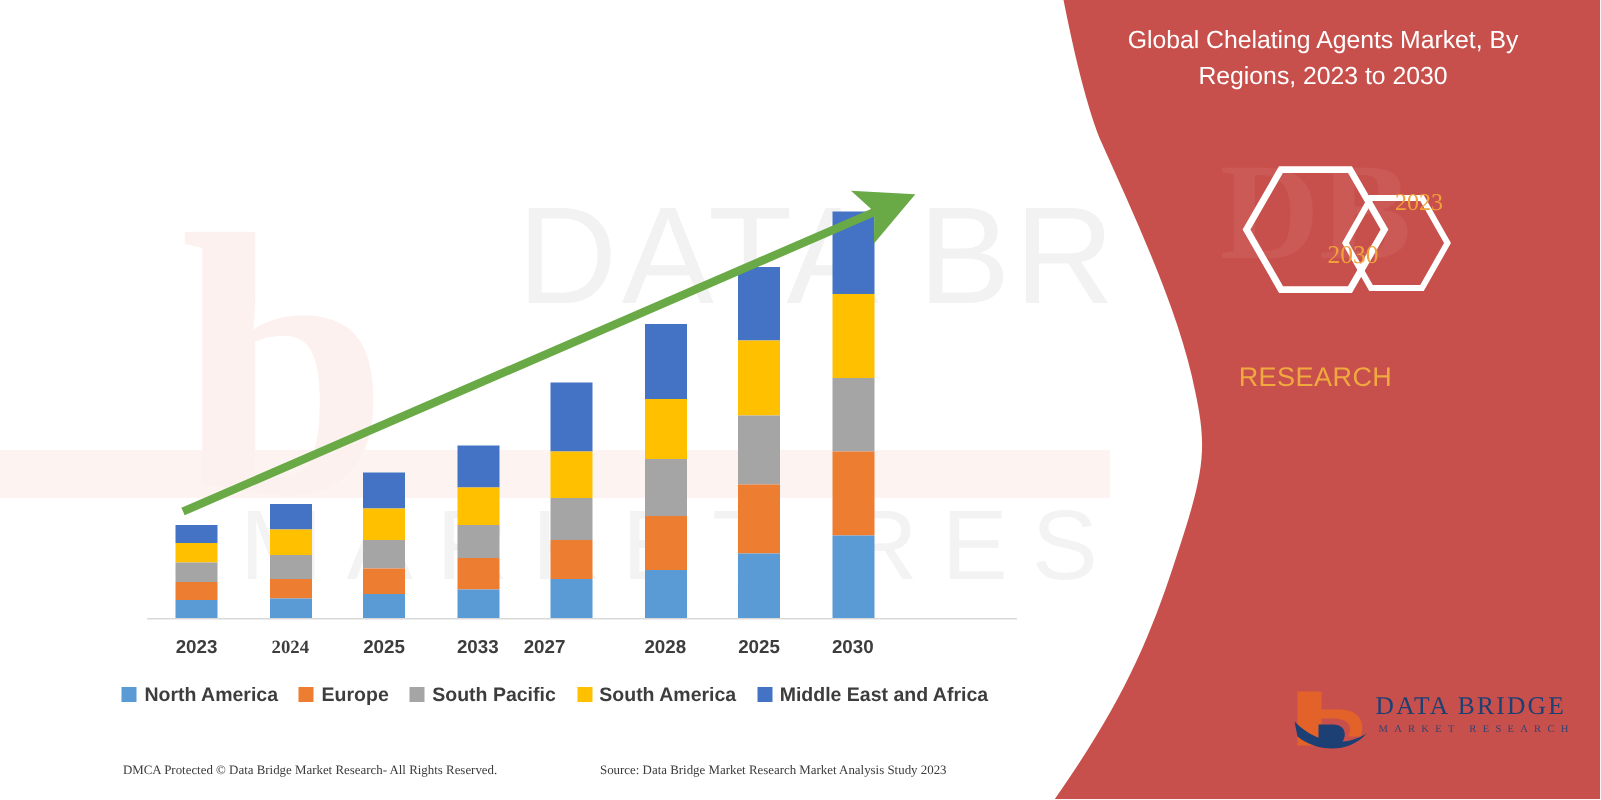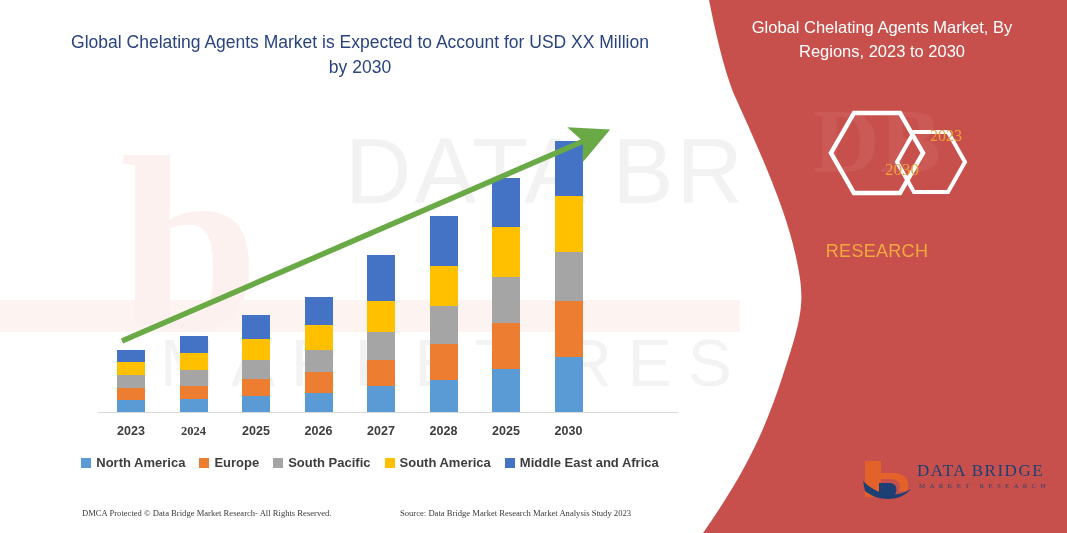--- a/index.html
+++ b/index.html
@@ -197,21 +197,20 @@
 
 <div id="root">
 
   <div class="wm-layer">
     <div class="wm-band"></div>
     <div class="wm-b">b</div>
     <div class="wm-line1">DATA BRIDGE</div>
     <div class="wm-line2">MARKET RESEARCH</div>
   </div>
 
-  <div class="chart-title">Global Chelating Agents Market is Expected to Account for USD XX Million by 2030</div>
 
   <div class="plot">
     <div class="axis-line"></div>
     <div id="bars">
         <div class="bar" style="left: 117px;">
           <div class="seg" title="Middle East and Africa 2023" style="height: 12px; background: rgb(68, 114, 196);"></div>
           <div class="seg" title="South America 2023" style="height: 13px; background: rgb(255, 192, 0);"></div>
           <div class="seg" title="Asia Pacific 2023" style="height: 13px; background: rgb(165, 165, 165);"></div>
           <div class="seg" title="Europe 2023" style="height: 12px; background: rgb(237, 125, 49);"></div>
           <div class="seg" title="North America 2023" style="height: 12px; background: rgb(91, 155, 213);"></div>
@@ -274,22 +273,22 @@
         </marker>
       </defs>
       <line x1="122" y1="341" x2="586" y2="140" stroke="#6aaa46" stroke-width="5.5" marker-end="url(#ah)"></line>
     </svg>
   </div>
 
   <div class="xlabels" id="xlabels">
       <span class="xlabel" style="left: 101px;">2023</span>
       <span class="xlabel" style="left: 163.5px; font-family: Liberation Serif, serif;">2024</span>
       <span class="xlabel" style="left: 226px;">2025</span>
-      <span class="xlabel" style="left: 288.5px;">2026</span>
-      <span class="xlabel" style="left: 351px; text-align: center;">2027</span>
+      <span class="xlabel" style="left: 288.5px;">2033</span>
+      <span class="xlabel" style="left: 333px; text-align: center;">2027</span>
       <span class="xlabel" style="left: 413.5px;">2028</span>
       <span class="xlabel" style="left: 476px;">2025</span>
       <span class="xlabel" style="left: 538.5px;">2030</span>
     </div>
 
   <div class="legend" id="legend">
       <span class="legend-item">
         <span class="legend-swatch" style="background: rgb(91, 155, 213);"></span>
         <span class="legend-label">North America</span>
       </span>

